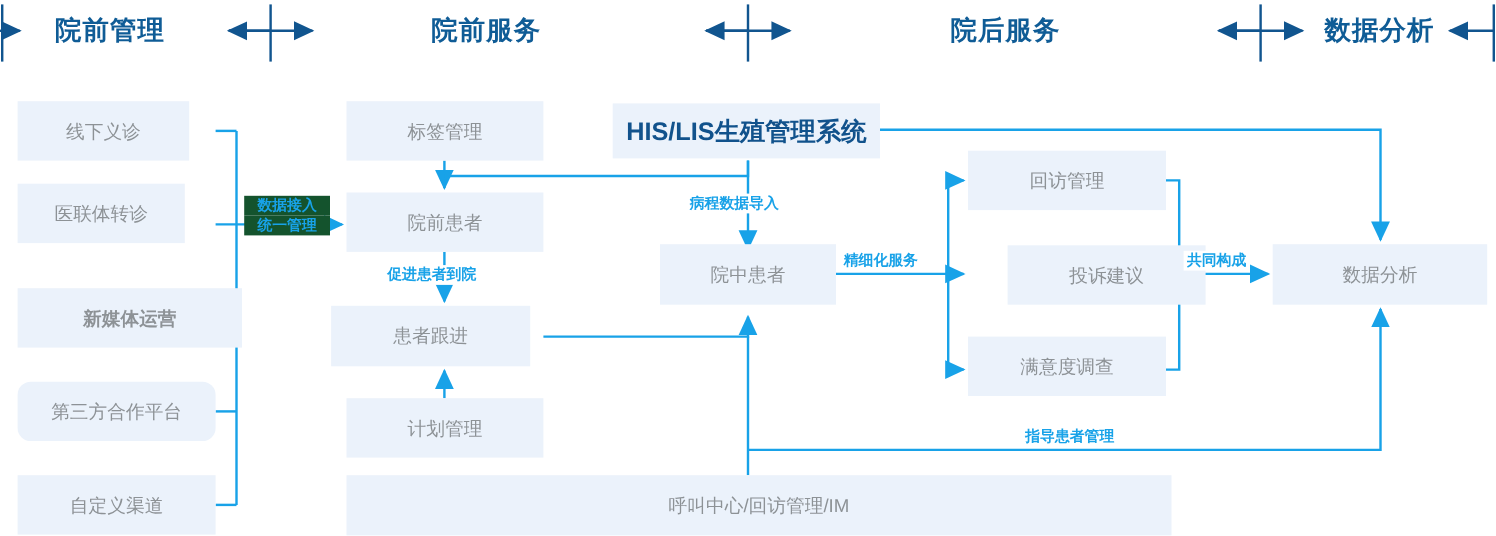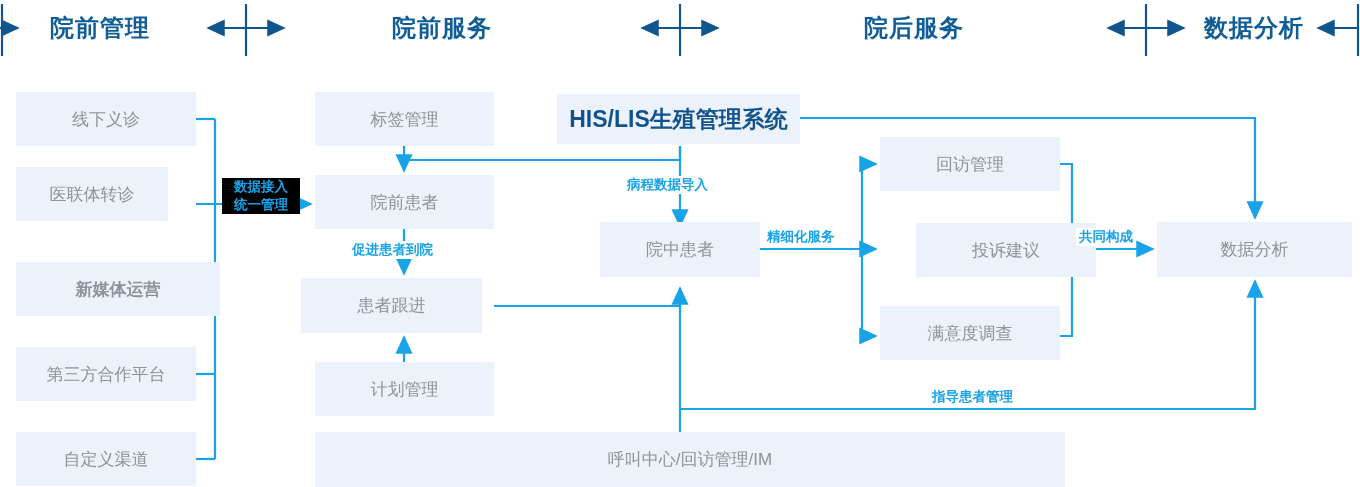--- a/index.html
+++ b/index.html
@@ -47,21 +47,21 @@
     line-height:1.35;
     background:#ffffff;
     padding:0 3px;
     box-sizing:border-box;
   }
   .edge-label.stack{
     text-align:center;
     background:transparent;
     padding:0;
   }
-  .edge-label.stack span{display:block;background:#000000;padding:0 2px;}
+  .edge-label.stack span{display:block;background:#14532d;padding:0 2px;}
 
   svg.wires{position:absolute;left:0;top:0;width:1360px;height:487px;pointer-events:none;}
 </style>
 </head>
 <body>
 
 <div id="stage">
 
   <svg class="wires" viewBox="0 0 1360 487">
     <defs>
@@ -134,30 +134,30 @@
 
       <path d="M680,409 L1255,409 L1255,281" marker-end="url(#ah)"></path>
     </g>
   </svg>
 
   <div class="phase-title" style="left:50px;top:16px;">院前管理</div>
   <div class="phase-title" style="left:392px;top:16px;">院前服务</div>
   <div class="phase-title" style="left:864px;top:16px;">院后服务</div>
   <div class="phase-title" style="left:1204px;top:16px;">数据分析</div>
 
-  <div class="node" style="left:16px;top:92px;width:180px;height:54px;">
+  <div class="node" style="left:16px;top:92px;width:156px;height:54px;">
     <span>线下义诊</span>
   </div>
   <div class="node" style="left:16px;top:167px;width:152px;height:54px;">
     <span>医联体转诊</span>
   </div>
   <div class="node" style="left:16px;top:262px;width:204px;height:54px;font-weight:bold;">
     <span>新媒体运营</span>
   </div>
-  <div class="node" style="left:16px;top:347px;width:180px;height:54px;">
+  <div class="node" style="left:16px;top:347px;width:180px;height:54px;border-radius:12px;">
     <span>第三方合作平台</span>
   </div>
   <div class="node" style="left:16px;top:432px;width:180px;height:54px;">
     <span>自定义渠道</span>
   </div>
 
   <div class="node" style="left:315px;top:92px;width:179px;height:54px;">
     <span>标签管理</span>
   </div>
   <div class="node" style="left:315px;top:175px;width:179px;height:54px;">

